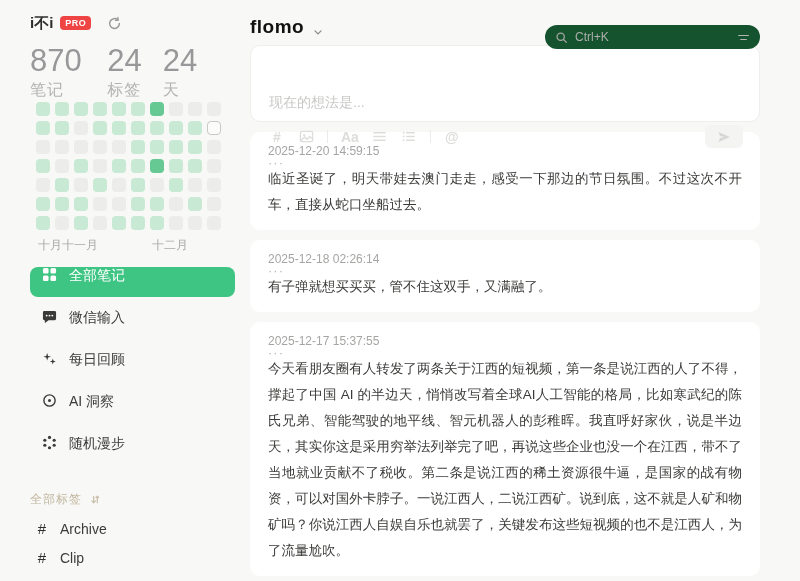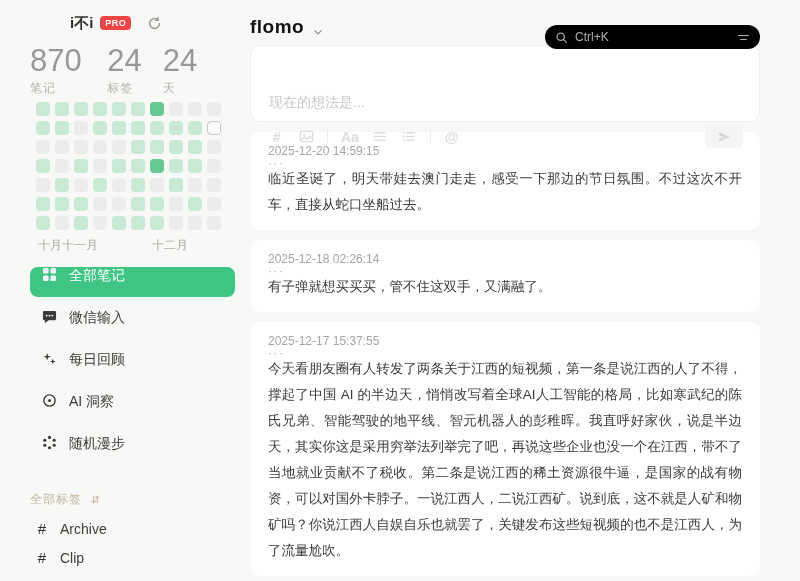--- a/index.html
+++ b/index.html
@@ -7,31 +7,31 @@
   body {
     font-family:"Liberation Sans","DejaVu Sans",sans-serif;
     background:var(--page-bg,#f8f8f6);
     color:#3b3b3b;
     position:relative;
   }
   .app { display:flex; width:800px; height:581px; }
 
   
   .sidebar { width:240px; flex:0 0 240px; padding:12px 0 0 30px; }
-  .user-row { display:flex; align-items:center; height:22px;margin-left:40px; }
+  .user-row { display:flex; align-items:center; height:22px; }
   .user-name { font-size:15px; font-weight:700; color:#2e2e2c; cursor:pointer; }
   .pro-badge { background:#ef4444; color:#fff; font-size:9px; font-weight:700;
     padding:2px 5px; border-radius:4px; margin-left:7px; letter-spacing:.5px; }
   .refresh { margin-left:16px; display:inline-flex; color:#9a9a98; cursor:pointer; }
 
   .stats { display:flex; margin-top:10px; height:50px; }
   .stat { width:90px; }
   .stat:nth-child(2){ width:65px; }
   .stat .num { font-size:31px; color:#98989a; line-height:34px; }
-  .stat .lbl { font-size:12px; color:#b3b3b1; margin-top:2px; letter-spacing:1px; }
+  .stat .lbl { font-size:16px; color:#b3b3b1; margin-top:2px; letter-spacing:1px; }
 
   .heatmap { margin-top:8px; margin-left:6px;
     display:grid; grid-template-columns:repeat(10,14px); grid-auto-rows:14px; gap:5px; }
   .cell { border-radius:4px; background:var(--hm-empty,#ececea); cursor:pointer; }
   .cell.low  { background:var(--hm-low,#c8e9d3); }
   .cell.high { background:var(--hm-high,#66c893); }
   .cell.today{ background:#fcfcfa; border:1px solid #c8c8c6; }
 
   .months { position:relative; height:14px; margin:7px 0 0 6px; font-size:12px; color:#a9a9a7; }
   .months span { position:absolute; top:0; }
@@ -52,21 +52,21 @@
   .tag-item { display:flex; align-items:center; height:29px; font-size:14px;
     color:#3c3c3a; cursor:pointer; padding-left:4px; }
   .tag-item .hash { width:16px; font-size:15px; color:#2f2f2d; margin-right:10px; text-align:center; }
 
   
   .main { flex:1; padding:10px 40px 0 10px; }
   .topbar { height:34px; display:flex; align-items:center; justify-content:space-between; }
   .logo-wrap { display:flex; align-items:flex-end; cursor:pointer; }
   .logo { font-size:19px; font-weight:700; color:#111; letter-spacing:.5px; }
   .logo-chevron { margin-left:8px; color:#8d8d8b; display:inline-flex; }
-  .search { width:215px; height:24px; background:#000000; border-radius:12px;
+  .search { width:215px; height:24px; background:#14532d; border-radius:12px;
     display:flex; align-items:center; padding:0 10px; cursor:text;margin-top:20px; }
   .search .mag { display:inline-flex; color:#a6a6a4; }
   .search .ph { font-size:12px; color:#aeaeac; margin-left:7px; flex:1; }
   .search .filter { display:inline-flex; color:#b3b3b1; cursor:pointer; }
 
   .editor-card { margin-top:1px; height:77px; background:#fff; border:1px solid #eeeeec;
     border-radius:10px; padding:16px 16px 10px 18px; }
   .editor-ph { font-size:14px; color:#c8c8c6; cursor:text;margin-top:32px; }
   .toolbar { margin-top:13px; display:flex; align-items:center; color:#dddddb; }
   .tb-icon { display:inline-flex; align-items:center; justify-content:center;

